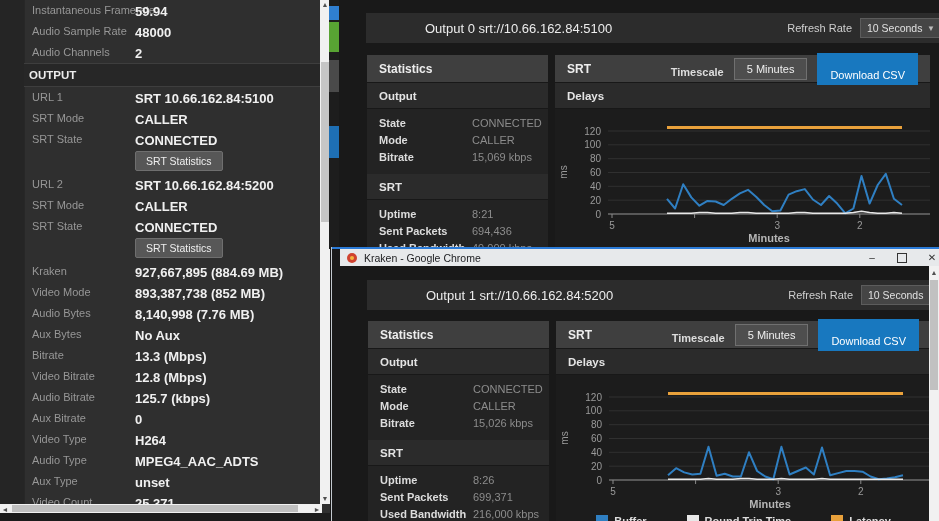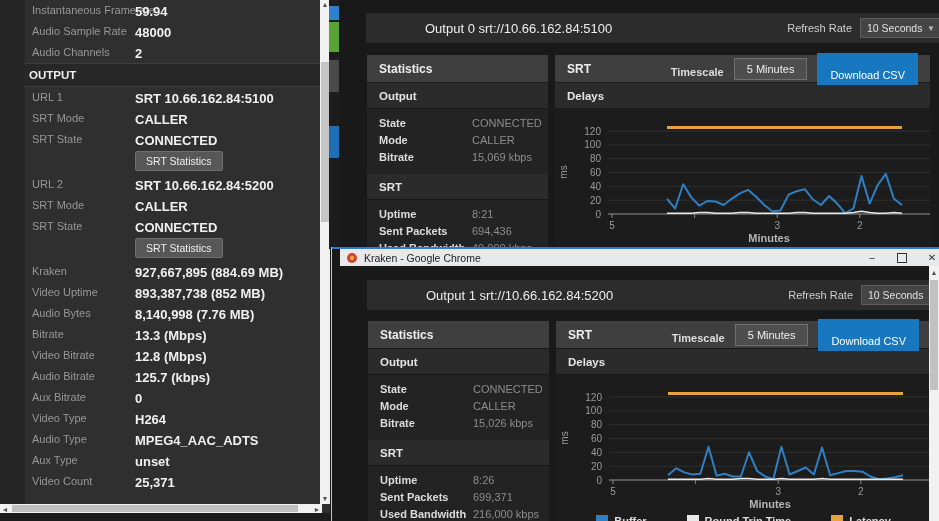--- a/index.html
+++ b/index.html
@@ -135,26 +135,30 @@
       </div>
       <div class="lp-btn-row">
         <button class="lp-btn">SRT Statistics</button>
       </div>
 
       <div class="lp-row">
         <span class="lp-label">Kraken</span>
         <span class="lp-value">927,667,895 (884.69 MB)</span>
       </div>
       <div class="lp-row">
-        <span class="lp-label">Video Uptime</span>
+        <span class="lp-label">Video Mode</span>
         <span class="lp-value">893,387,738 (852 MB)</span>
       </div>
       <div class="lp-row">
         <span class="lp-label">Audio Bytes</span>
         <span class="lp-value">8,140,998 (7.76 MB)</span>
+      </div>
+      <div class="lp-row">
+        <span class="lp-label">Aux Bytes</span>
+        <span class="lp-value">No Aux</span>
       </div>
       <div class="lp-row">
         <span class="lp-label">Bitrate</span>
         <span class="lp-value">13.3 (Mbps)</span>
       </div>
       <div class="lp-row">
         <span class="lp-label">Video Bitrate</span>
         <span class="lp-value">12.8 (Mbps)</span>
       </div>
       <div class="lp-row">

